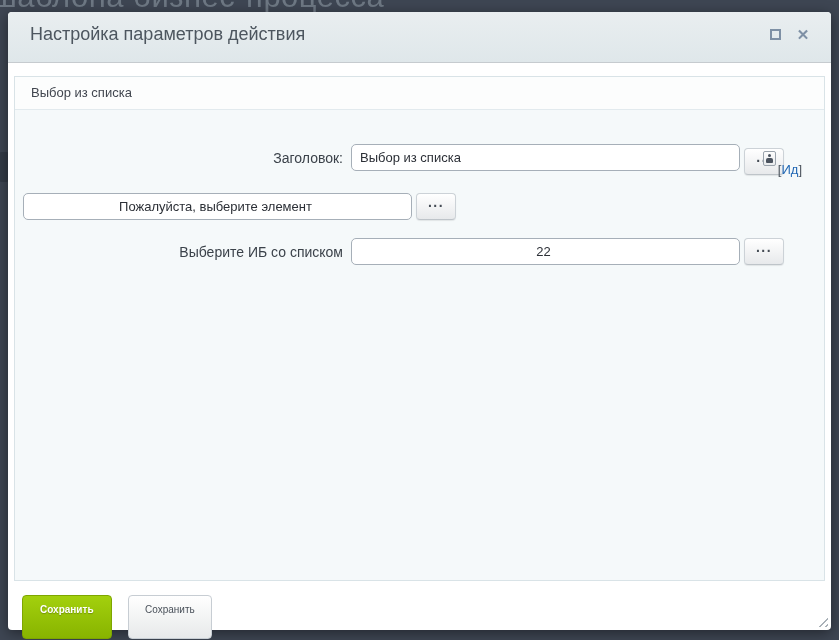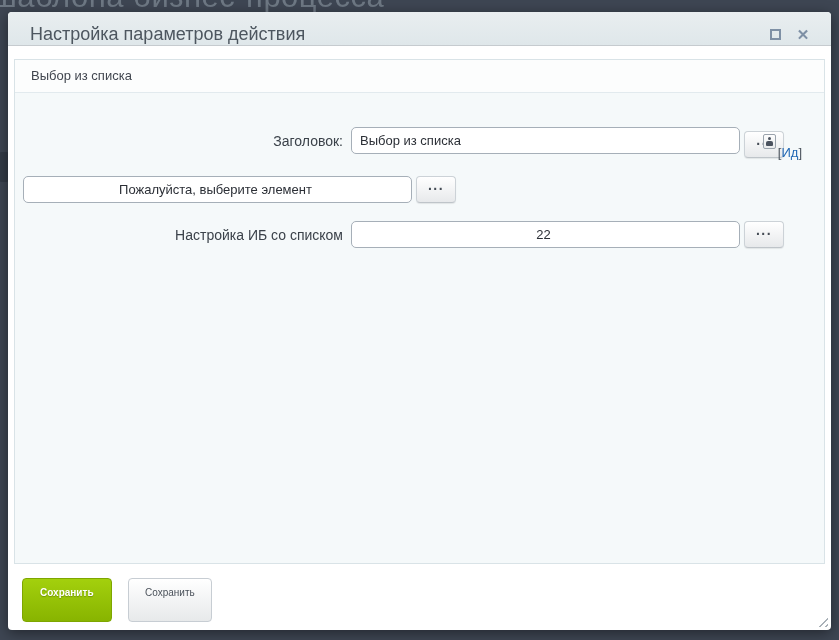--- a/index.html
+++ b/index.html
@@ -22,21 +22,21 @@
   }
 
   
   .dialog {
     position:absolute; left:8px; top:12px; width:823px; height:618px;
     background:#ffffff; border-radius:4px;
     box-shadow:0 3px 14px rgba(0,0,0,.45);
   }
 
   .titlebar {
-    height:34px; border-radius:4px 4px 0 0;
+    height:51px; border-radius:4px 4px 0 0;
     background:linear-gradient(#e9eef0,#dfe7ea);
     border-bottom:1px solid #c6cbcf;
     position:relative;
   }
   .titlebar .title {
     line-height:44px; padding-left:22px;
     font-size:18px; color:#4d565f;
   }
   .win-btn {
     position:absolute; top:0; width:24px; height:44px;
@@ -180,21 +180,21 @@
       </div>
 
       <div class="form-row">
         <div class="field-col">
           <input class="text-input no-icon" type="text" value="Пожалуйста, выберите элемент" style="">
           <div class="more-btn more-right">...</div>
         </div>
       </div>
 
       <div class="form-row">
-        <div class="label-col">Настройка ИБ со списком</div>
+        <div class="label-col">Выберите ИБ со списком</div>
         <div class="field-col">
           <input class="text-input no-icon" type="text" value="22" style="">
           <div class="more-btn more-right">...</div>
         </div>
       </div>
 
       <div class="id-link-wrap">
         <span>[</span><a class="id-link">Ид</a><span>]</span>
       </div>
 

